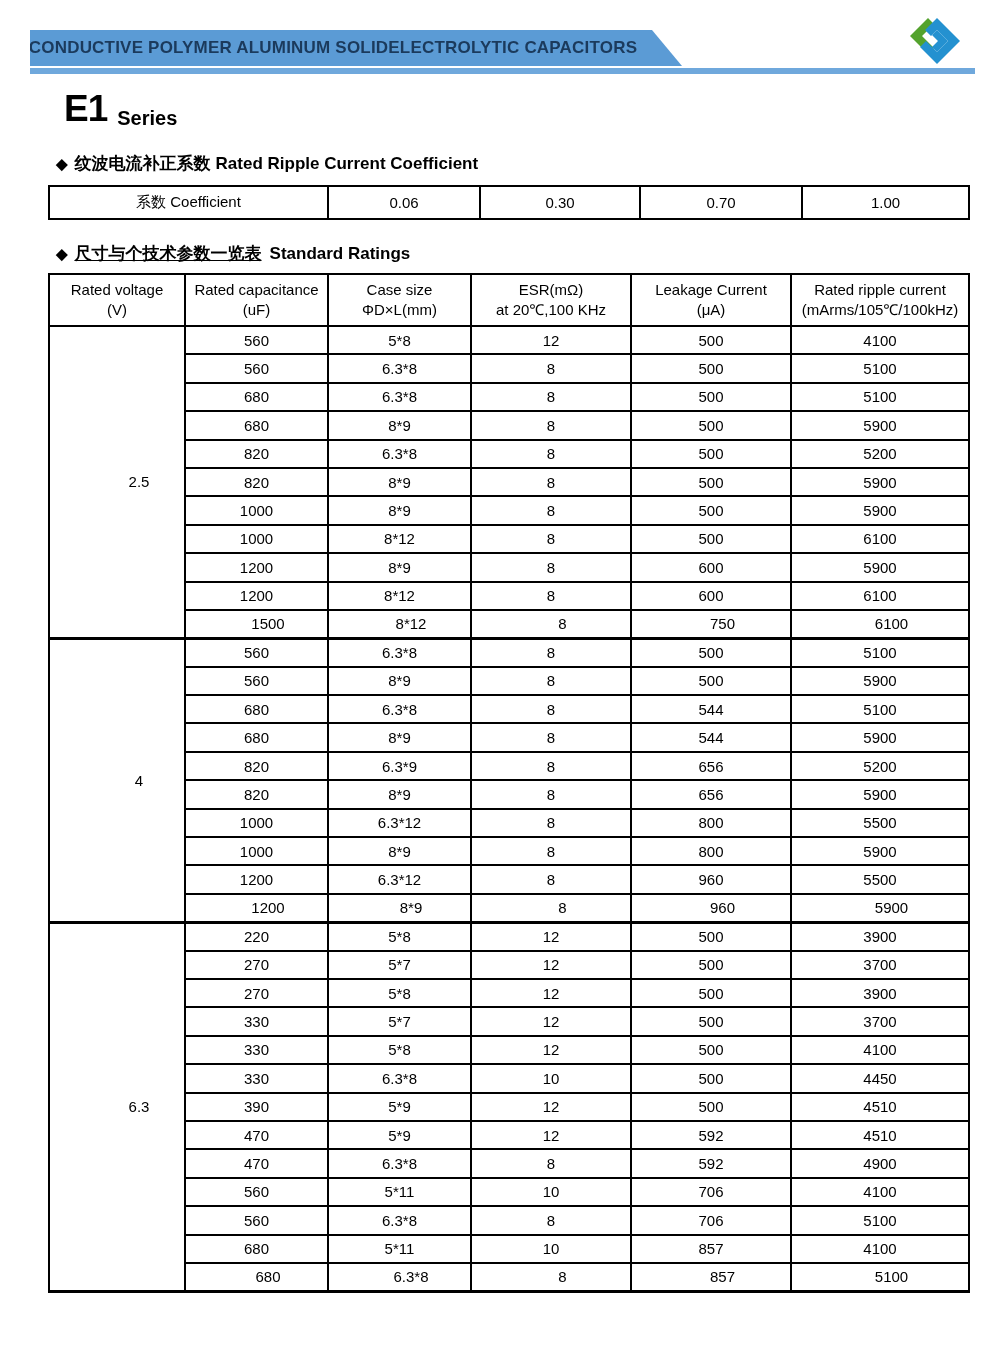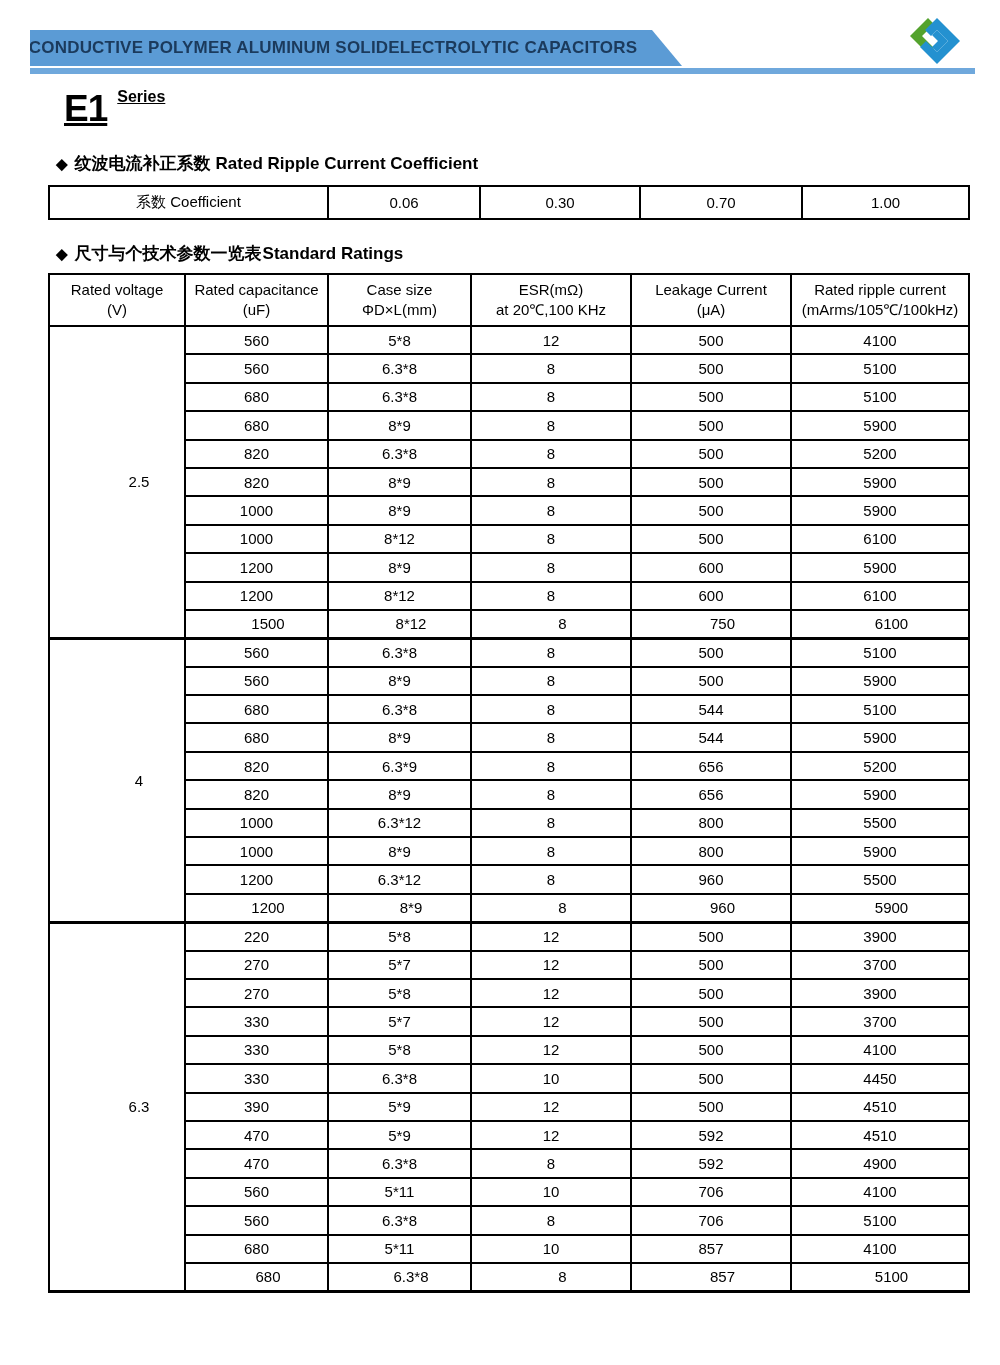--- a/index.html
+++ b/index.html
@@ -15,29 +15,29 @@
     display:flex; align-items:center; justify-content:center;
   }
   .banner-title {
     font-size:17px; font-weight:700; color:#1b3a5c; letter-spacing:0.2px;
     padding-right:46px; white-space:nowrap;
   }
   .banner-underline { margin:2px 0 0 30px; width:945px; height:6px; background:#6fa8dc; }
   .logo { position:absolute; top:14px; right:36px; width:58px; height:58px; }
 
   
-  .series-heading { margin:14px 0 0 64px; display:flex; align-items:flex-start;text-decoration:underline; }
+  .series-heading { margin:14px 0 0 64px; display:flex; align-items:flex-end; }
   .series-name { font-size:37px; font-weight:700; letter-spacing:-1px; }
-  .series-sub { font-size:16px; font-weight:700; margin-left:10px; }
+  .series-sub { font-size:20px; font-weight:700; margin-left:10px; }
 
   
   .section-title { margin:22px 0 0 56px; font-size:17px; font-weight:700; display:flex; align-items:center; }
   .bullet { font-size:15px; margin-right:7px; }
   .title-zh { margin-right:5px; }
-  .sec2 .title-zh { margin-right:1px; }
+  .sec2 .title-zh { margin-right:8px;text-decoration:underline; }
 
   
   table { border-collapse:collapse; table-layout:fixed; margin-left:48px; background:#fff; }
   td, th { border:2px solid #000; text-align:center; vertical-align:middle; font-size:15px; font-weight:400; padding:0; }
 
   .coef-table { width:920px; margin-top:10px; }
   .coef-table td { height:33px; }
 
   .ratings-table { width:920px; margin-top:8px; }
   .ratings-table th { height:52px; line-height:1.35; }

